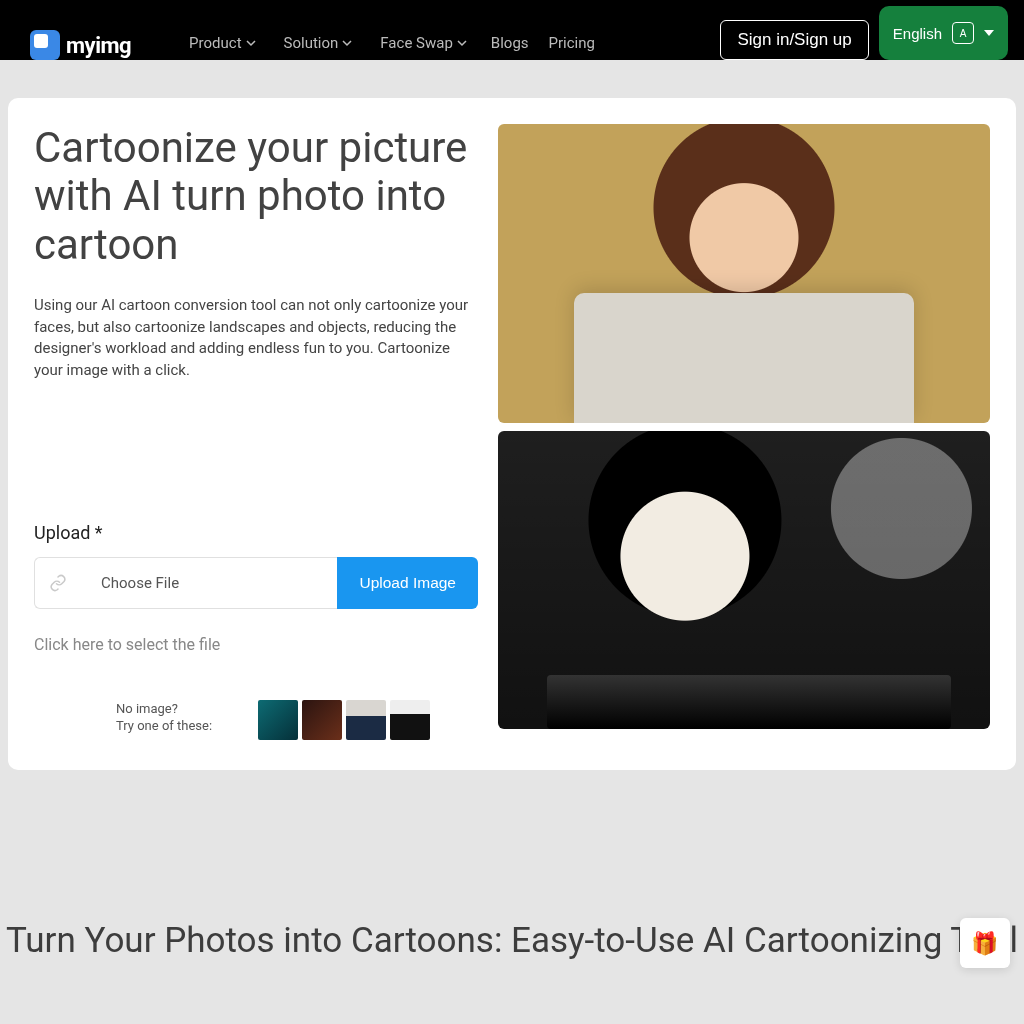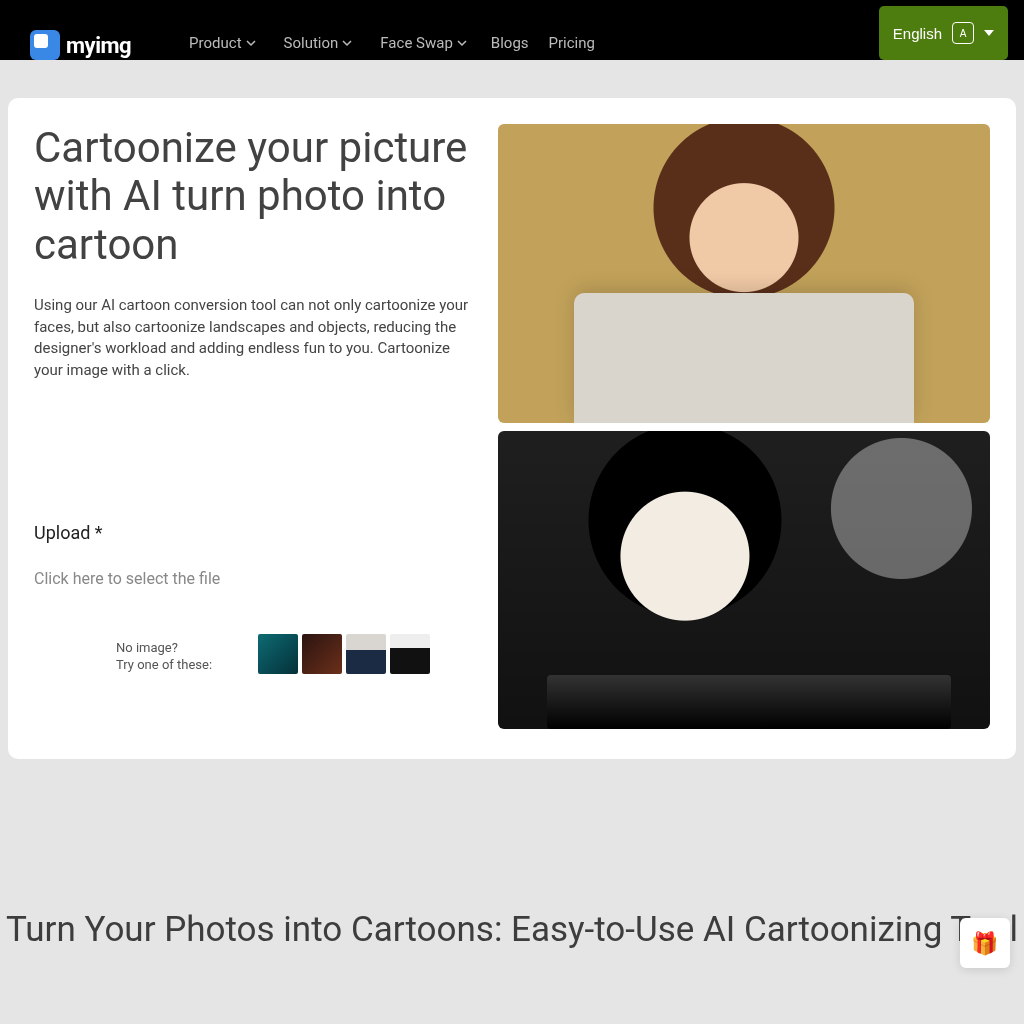--- a/index.html
+++ b/index.html
@@ -72,26 +72,26 @@
     border: 1px solid #fff;
     color: #fff;
     background: transparent;
     padding: 9px 16px;
     border-radius: 6px;
     font-size: 17px;
     cursor: pointer;
     white-space: nowrap;
   }
   .lang-btn {
-    background: #4d7c0f;
+    background: #15803d;
     color: #fff;
     border: none;
     padding: 0 14px;
     height: 54px;
-    border-radius: 5px;
+    border-radius: 10px;
     font-size: 15px;
     display: flex;
     align-items: center;
     gap: 10px;
     cursor: pointer;
   }
   .lang-icon {
     width: 22px; height: 22px;
     border: 1.5px solid #fff;
     border-radius: 4px;
@@ -170,21 +170,21 @@
     font-size: 15.5px;
     cursor: pointer;
   }
   .hint {
     font-size: 16px;
     color: #888;
     margin-top: 26px;
   }
   .samples {
     display: flex;
-    align-items: flex-end;
+    align-items: flex-start;
     gap: 46px;
     margin-top: 46px;
     padding-left: 82px;
   }
   .samples-text {
     font-size: 13px;
     color: #555;
     line-height: 1.35;
   }
   .thumbs { display: flex; gap: 4px; }
@@ -302,34 +302,44 @@
     <div class="nav-item">
       <span>Face Swap</span>
       <svg class="chev" viewBox="0 0 10 10">
           <path d="M1 3 L5 7 L9 3" stroke="#bbb" stroke-width="1.5" fill="none"></path>
         </svg>
     </div>
     <div class="nav-plain">Blogs</div>
     <div class="nav-plain">Pricing</div>
   </div>
   <div class="spacer"></div>
+  <button class="signin-btn">Sign in/Sign up</button>
   <button class="lang-btn">
     <span>English</span>
     <span class="lang-icon">A</span>
     <span class="caret-down"></span>
   </button>
 </div>
 
 <div class="card">
   <div class="left">
     <h1 class="title">Cartoonize your picture with AI turn photo into cartoon</h1>
     <p class="desc">Using our AI cartoon conversion tool can not only cartoonize your faces, but also cartoonize landscapes and objects, reducing the designer's workload and adding endless fun to you. Cartoonize your image with a click.</p>
 
     <div class="upload-section">
       <div class="upload-label">Upload *</div>
+      <div class="file-row">
+        <div class="file-box">
+          <svg class="link-ico" viewBox="0 0 24 24">
+            <path d="M10 13a5 5 0 0 0 7 0l3-3a5 5 0 0 0-7-7l-1 1M14 11a5 5 0 0 0-7 0l-3 3a5 5 0 0 0 7 7l1-1" stroke="#888" stroke-width="2" fill="none" stroke-linecap="round"></path>
+          </svg>
+          <span class="choose-text">Choose File</span>
+        </div>
+        <button class="upload-btn">Upload Image</button>
+      </div>
       <div class="hint">Click here to select the file</div>
 
       <div class="samples">
         <div class="samples-text">
           <div>No image?</div>
           <div>Try one of these:</div>
         </div>
         <div class="thumbs">
           <div class="thumb t1"></div>
           <div class="thumb t2"></div>

